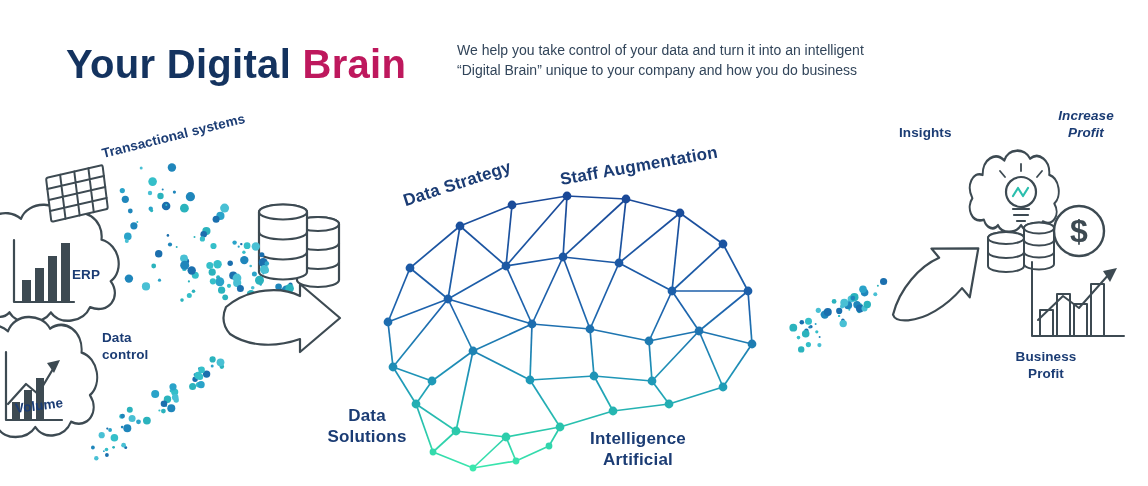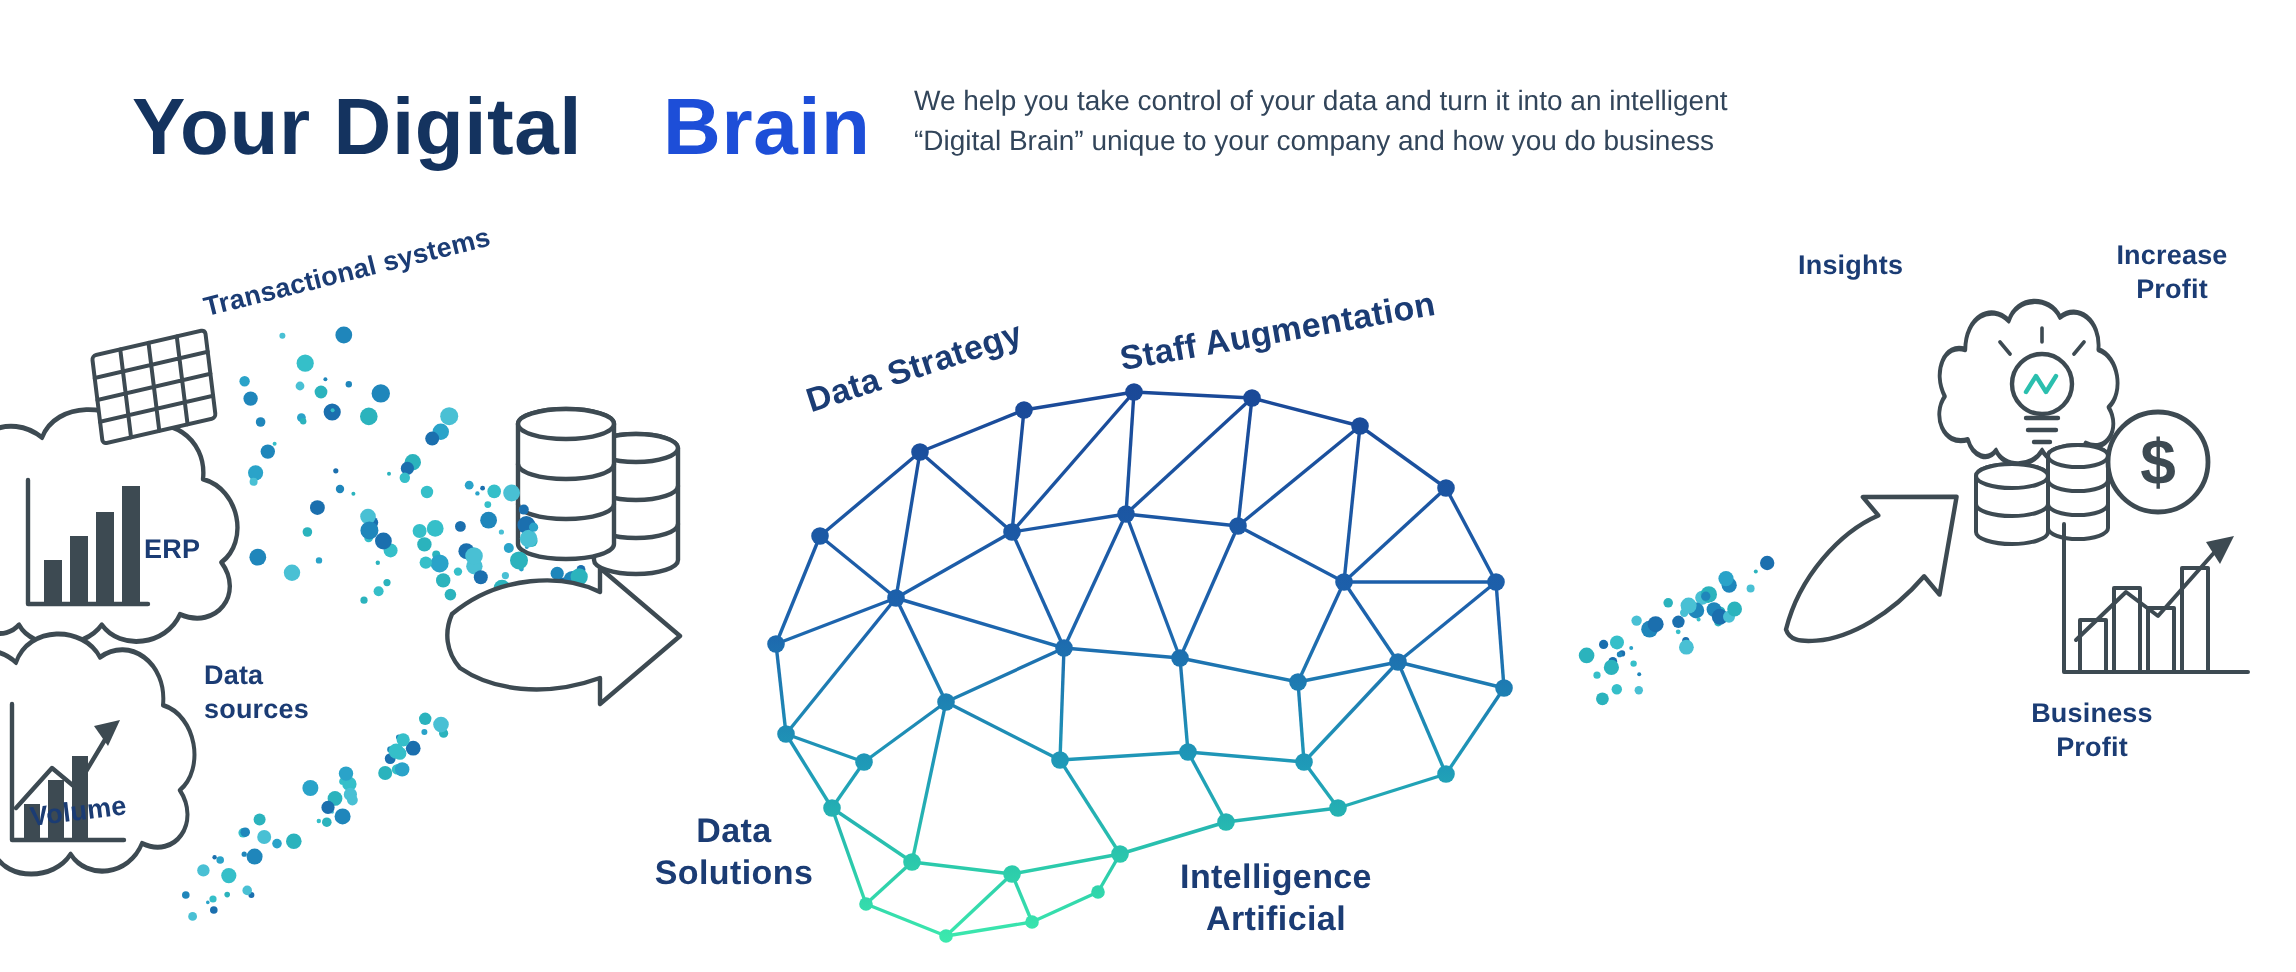--- a/index.html
+++ b/index.html
@@ -1,21 +1,21 @@
 <!DOCTYPE html>
 <html><head>
 <meta charset="utf-8">
 <style>
   html,body{margin:0;padding:0;background:#fff;}
   body{font-family:"Liberation Sans",sans-serif;}
   .canvas{position:relative;width:1148px;height:486px;background:#fff;overflow:hidden;}
   .abs{position:absolute;}
   #art{left:0;top:0;}
   .title{left:66px;top:42px;font-size:40px;font-weight:700;color:#14335f;letter-spacing:.3px;white-space:nowrap;}
-  .title .accent{color:#1d4ed8;margin-left:29px;}
+  .title .accent{color:#be185d;}
   .subtitle{left:457px;top:40px;width:610px;font-size:14px;color:#32455a;line-height:1.45;}
   .subtitle .line{display:block;}
   .lbl{position:absolute;font-weight:700;color:#1b3c74;white-space:nowrap;}
   .lbl-sm{font-size:13.5px;letter-spacing:.1px;}
   .lbl-md{font-size:17px;letter-spacing:.2px;}
   .center{text-align:center;}
   .two-line span{display:block;line-height:1.25;}
   .rot{transform-origin:left bottom;}
 </style>
 </head>
@@ -416,42 +416,42 @@
     <span class="line">We help you take control of your data and turn it into an intelligent</span>
     <span class="line">“Digital Brain” unique to your company and how you do business</span>
   </div>
 
   <div class="lbl lbl-sm rot" style="left:104px;top:146px;transform:rotate(-14deg);">Transactional systems</div>
 
   <div class="lbl lbl-sm" style="left:72px;top:267px;text-align:right;">ERP</div>
 
   <div class="lbl lbl-sm two-line" style="left:102px;top:330px;">
     <span>Data</span>
-    <span>sources</span>
+    <span>control</span>
   </div>
 
   <div class="lbl lbl-sm rot" style="left:16px;top:401px;transform:rotate(-7deg);">Volume</div>
 
   <div class="lbl lbl-md rot" style="left:407px;top:191px;transform:rotate(-18deg);">Data Strategy</div>
 
   <div class="lbl lbl-md rot" style="left:562px;top:170px;transform:rotate(-10deg);">Staff Augmentation</div>
 
   <div class="lbl lbl-md two-line center" style="left:326px;top:405px;width:82px;">
     <span>Data</span>
     <span>Solutions</span>
   </div>
 
   <div class="lbl lbl-md two-line center" style="left:582px;top:428px;width:112px;">
     <span>Intelligence</span>
     <span>Artificial</span>
   </div>
 
   <div class="lbl lbl-sm" style="left:899px;top:125px;">Insights</div>
 
-  <div class="lbl lbl-sm two-line center" style="left:1048px;top:120px;width:76px;">
+  <div class="lbl lbl-sm two-line center" style="left:1048px;top:108px;width:76px;font-style:italic;">
     <span>Increase</span>
     <span>Profit</span>
   </div>
 
   <div class="lbl lbl-sm two-line center" style="left:1006px;top:349px;width:80px;">
     <span>Business</span>
     <span>Profit</span>
   </div>
 
 </div>

